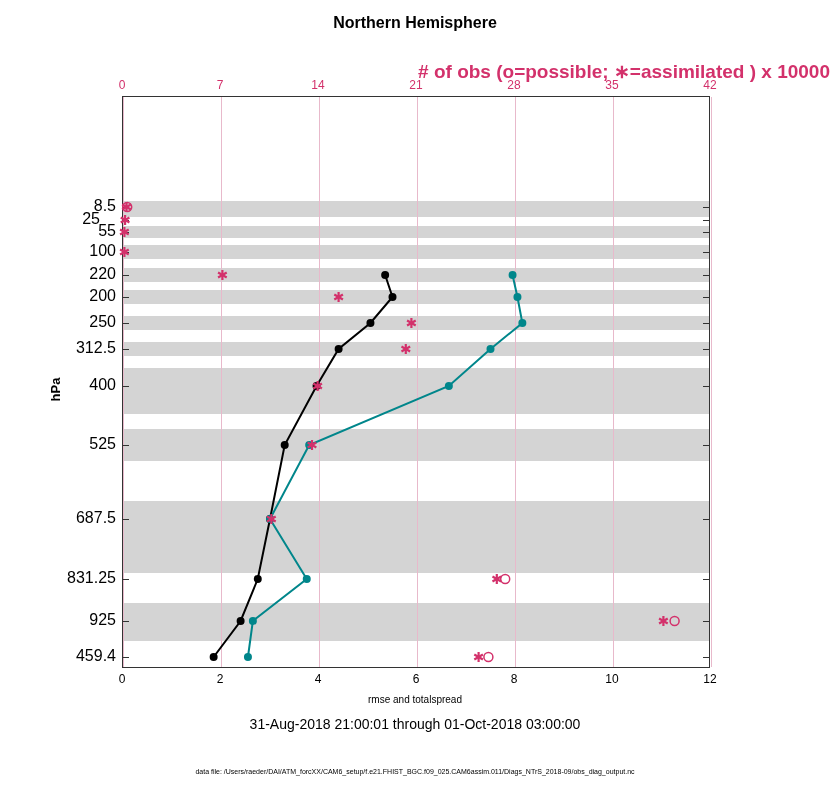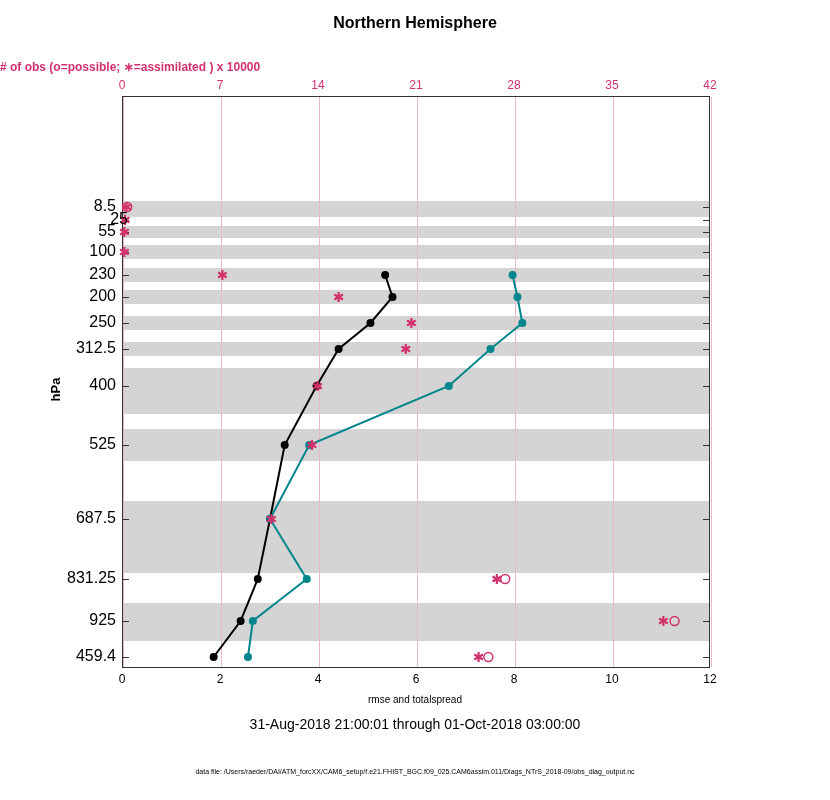--- a/index.html
+++ b/index.html
@@ -1,21 +1,21 @@
 <!DOCTYPE html>
 <html><head>
 <meta charset="utf-8">
 <style>
   html,body{margin:0;padding:0;}
   body{width:830px;height:800px;background:#ffffff;font-family:"Liberation Sans",sans-serif;}
   #root{position:relative;width:830px;height:800px;}
   .ttl{position:absolute;width:100%;text-align:center;font-weight:bold;font-size:16px;color:#000;}
   #title1{top:14px;}
   #title2{top:32px;}
-  #topaxislabel{position:absolute;top:60px;width:100%;text-align:left;font-size:12px;color:#d3316b;font-weight:bold;}
+  #topaxislabel{position:absolute;top:60px;width:100%;text-align:right;font-size:19px;color:#d3316b;font-weight:bold;}
   #plot{position:absolute;left:122px;top:96px;width:588px;height:572px;border:1px solid #333;box-sizing:border-box;background:#fff;}
   .band{position:absolute;left:0;width:100%;background:#d4d4d4;}
   .vgrid{position:absolute;top:0;height:100%;width:1px;background:#e8b9cb;}
   .topticklab{position:absolute;top:78px;font-size:12px;color:#d3316b;transform:translateX(-50%);}
   .botticklab{position:absolute;top:672px;font-size:12px;color:#000;transform:translateX(-50%);}
   .ylab{position:absolute;font-size:16px;color:#000;text-align:right;transform:translateY(-50%);}
   .ytick{position:absolute;left:0;width:6px;height:1px;background:#333;}
   .ytickR{position:absolute;right:0;width:6px;height:1px;background:#333;}
   #ytitle{position:absolute;left:44px;top:382px;font-size:13px;font-weight:bold;color:#000;transform:rotate(-90deg);transform-origin:center;}
   #xtitle{position:absolute;top:694px;width:100%;text-align:center;font-size:10px;color:#000;}
@@ -197,24 +197,24 @@
     <div class="topticklab" style="left: 612px;">35</div>
     <div class="topticklab" style="left: 710px;">42</div>
     <div class="botticklab" style="left: 122px;">0</div>
     <div class="botticklab" style="left: 220px;">2</div>
     <div class="botticklab" style="left: 318px;">4</div>
     <div class="botticklab" style="left: 416px;">6</div>
     <div class="botticklab" style="left: 514px;">8</div>
     <div class="botticklab" style="left: 612px;">10</div>
     <div class="botticklab" style="left: 710px;">12</div>
     <div class="ylab" style="top: 206px; left: 60px; width: 56px;">8.5</div>
-    <div class="ylab" style="top: 219px; left: 72px; width: 56px;">25</div>
+    <div class="ylab" style="top: 219px; left: 44px; width: 56px;">25</div>
     <div class="ylab" style="top: 231px; left: 60px; width: 56px;">55</div>
     <div class="ylab" style="top: 251px; left: 60px; width: 56px;">100</div>
-    <div class="ylab" style="top: 274px; left: 60px; width: 56px;">230</div>
+    <div class="ylab" style="top: 274px; left: 60px; width: 56px;">220</div>
     <div class="ylab" style="top: 296px; left: 60px; width: 56px;">200</div>
     <div class="ylab" style="top: 322px; left: 60px; width: 56px;">250</div>
     <div class="ylab" style="top: 348px; left: 60px; width: 56px;">312.5</div>
     <div class="ylab" style="top: 385px; left: 60px; width: 56px;">400</div>
     <div class="ylab" style="top: 444px; left: 60px; width: 56px;">525</div>
     <div class="ylab" style="top: 518px; left: 60px; width: 56px;">687.5</div>
     <div class="ylab" style="top: 578px; left: 60px; width: 56px;">831.25</div>
     <div class="ylab" style="top: 620px; left: 60px; width: 56px;">925</div>
     <div class="ylab" style="top: 656px; left: 60px; width: 56px;">459.4</div>
   </div>

